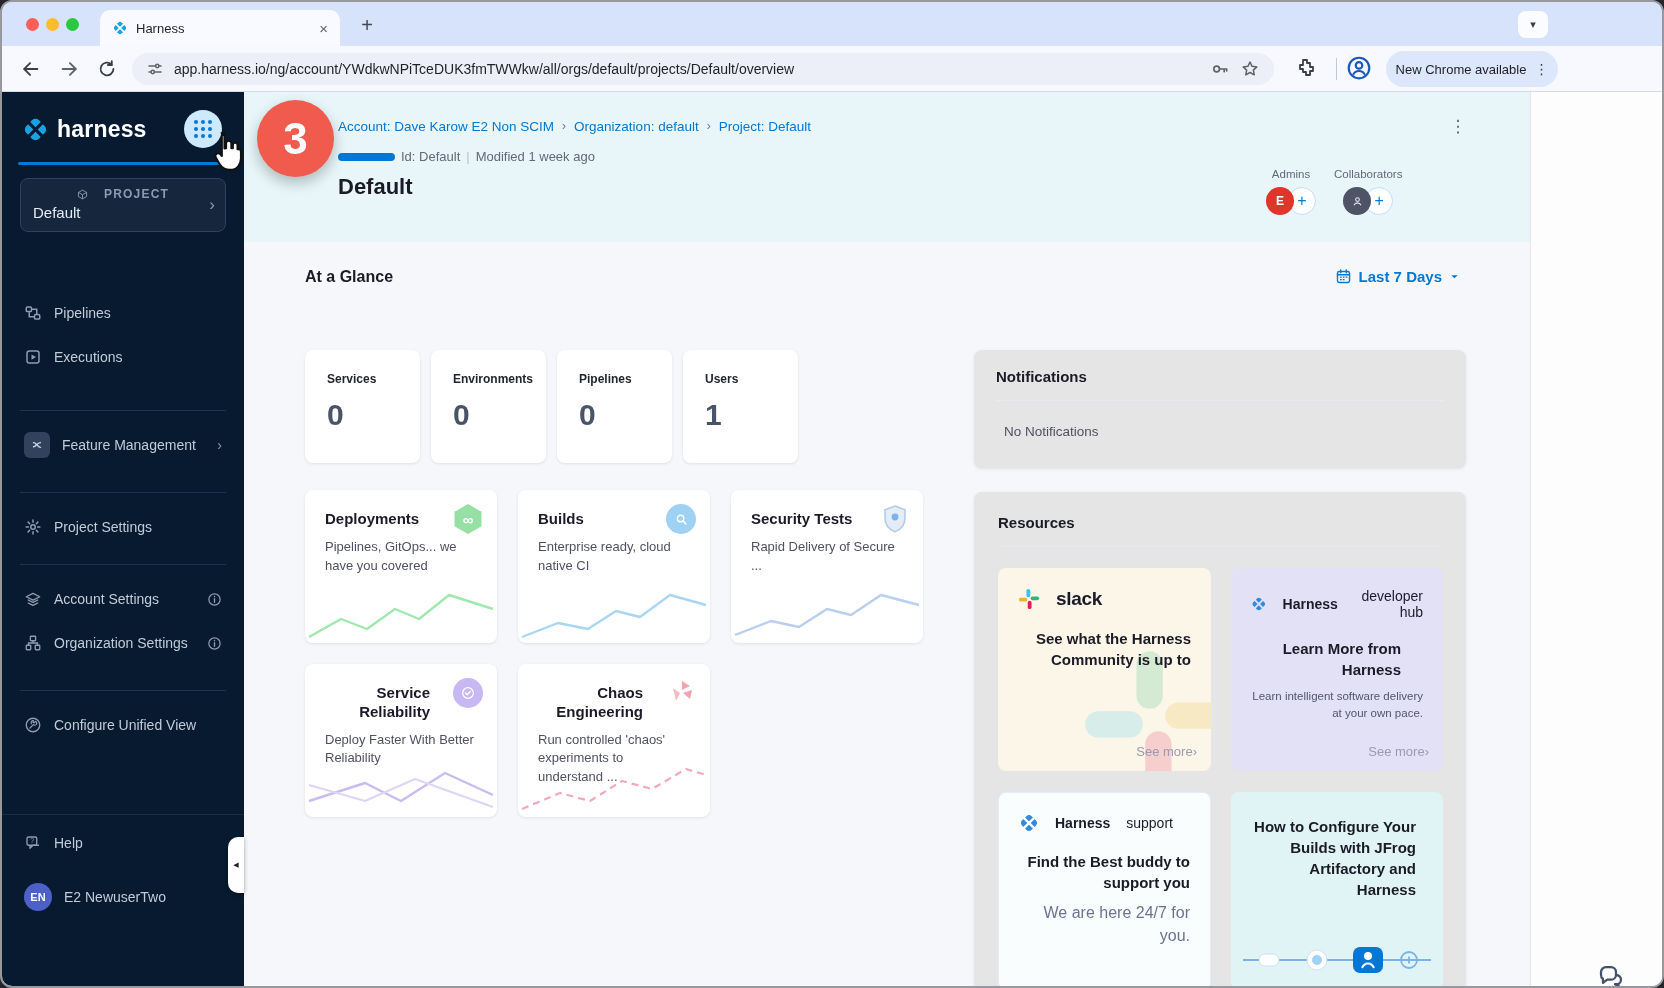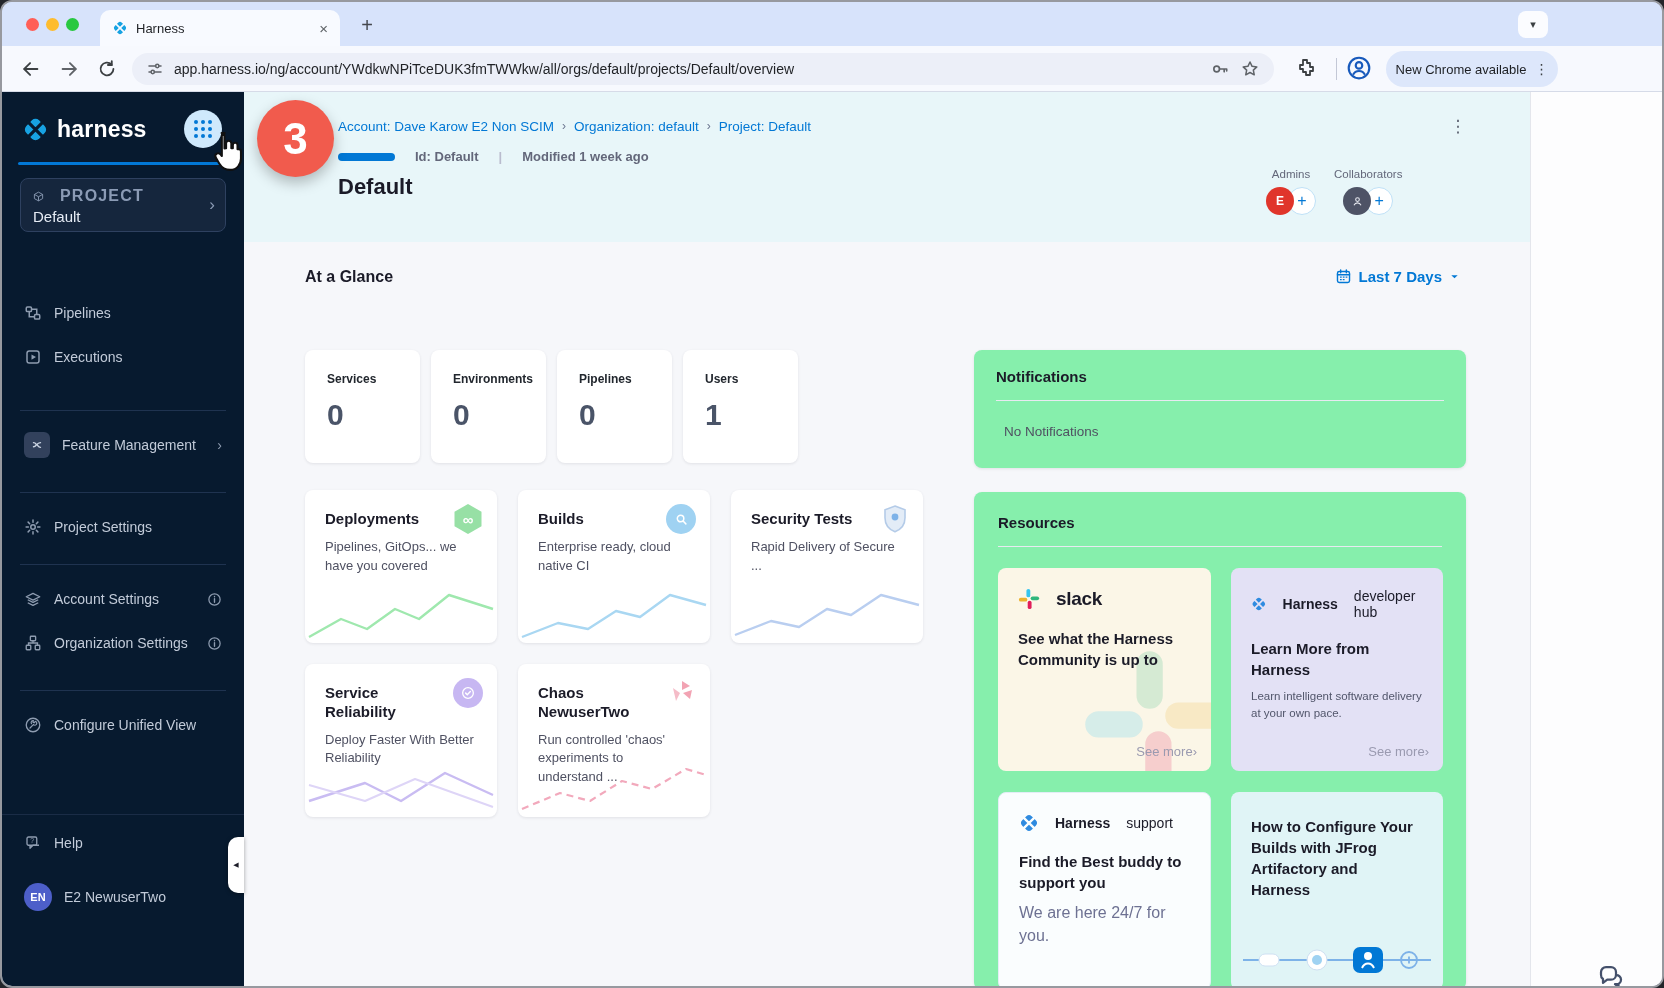--- a/index.html
+++ b/index.html
@@ -39,21 +39,21 @@
   .brand-row { position:absolute; left:20px; top:24px; display:flex; align-items:center; gap:8px; }
   .brand-name { font-size:23px; font-weight:700; color:#ffffff; letter-spacing:.2px; }
   .grid-btn { position:absolute; right:22px; top:18px; width:38px; height:38px; border-radius:50%; background:#cfe9fc;
               display:flex; align-items:center; justify-content:center; }
   .grid-dots { display:grid; grid-template-columns:repeat(3,4px); grid-gap:3px; }
   .grid-dots span { width:4px; height:4px; border-radius:50%; background:#0278d5; }
   .brand-rule { position:absolute; left:16px; right:14px; top:70px; height:3px; background:#0278d5; border-radius:2px; }
 
   .project-card { position:absolute; left:18px; right:18px; top:86px; height:54px; background:#15263d;
                   border:1px solid #2e4160; border-radius:8px; padding:8px 12px; }
-  .project-kicker { display:flex; align-items:center; gap:16px; font-size:16px; letter-spacing:1.2px; color:#8b9bb5; font-weight:700; }
+  .project-kicker { display:flex; align-items:center; gap:16px; font-size:12px; letter-spacing:1.2px; color:#8b9bb5; font-weight:700;justify-content:center; }
   .project-value { margin-top:3px; font-size:15px; color:#e6ecf5; }
   .project-chev { position:absolute; right:10px; top:16px; font-size:17px; color:#8b9bb5; }
 
   .side-item { position:absolute; left:12px; right:12px; height:38px; display:flex; align-items:center; gap:12px;
                padding:0 10px; font-size:14px; color:#c2cbd9; border-radius:8px; }
   .side-item svg { flex:0 0 auto; }
   .side-item.active { background:#12304d; color:#00ade4; font-weight:600; }
   .side-div { position:absolute; left:18px; right:18px; height:1px; background:#1f3350; }
   .side-info { margin-left:auto; color:#8e9cb0; }
   .fm-badge { width:26px; height:26px; border-radius:6px; background:#32415c; display:flex; align-items:center; justify-content:center; }
@@ -65,21 +65,21 @@
                      display:flex; align-items:center; justify-content:center; font-size:7px; color:#1c1c28; }
 
   
   .main { position:absolute; left:242px; top:0; width:1286px; bottom:0; }
   .gutter { position:absolute; left:1528px; top:0; width:136px; bottom:0; background:#fdfdfe; border-left:1px solid #e4e6ec; }
 
   .banner { position:absolute; left:0; top:0; right:0; height:150px; background:#e8f6f9; }
   .breadcrumb { position:absolute; left:94px; top:27px; font-size:13.5px; display:flex; gap:8px; }
   .breadcrumb a { color:#0278d5; text-decoration:none; }
   .crumb-sep { color:#6d7791; font-size:12px; }
-  .id-row { position:absolute; left:94px; top:57px; display:flex; align-items:center; gap:20px; font-size:13px; color:#63677a;font-weight:bold; }
+  .id-row { position:absolute; left:94px; top:57px; display:flex; align-items:center; gap:6px; font-size:13px; color:#63677a; }
   .id-bar { width:57px; height:8px; border-radius:4px; background:#0278d5; }
   .id-vsep { color:#b9bcce; }
   .proj-title { position:absolute; left:94px; top:82px; font-size:22px; font-weight:700; color:#1b1b28; }
   .banner-kebab { position:absolute; left:1205px; top:24px; width:18px; height:20px; color:#5c6270; font-size:17px; text-align:center; }
   .people-group { position:absolute; top:76px; display:flex; flex-direction:column; align-items:center; gap:7px; }
   .pg-admins { left:1022px; } .pg-collabs { left:1090px; }
   .people-label { font-size:11.5px; color:#63677a; }
   .avatar-pair { display:flex; }
   .avatar { width:28px; height:28px; border-radius:50%; display:flex; align-items:center; justify-content:center;
             font-size:12px; font-weight:700; color:#fff; }
@@ -96,27 +96,27 @@
                box-shadow:0 1px 3px rgba(40,41,61,.10); padding:22px 0 0 22px; }
   .stat-label { font-size:12px; font-weight:600; color:#22272e; }
   .stat-value { margin-top:12px; font-size:30px; font-weight:600; color:#4a5468; }
 
   .module-card { position:absolute; width:192px; height:153px; background:#fff; border-radius:8px;
                  box-shadow:0 1px 3px rgba(40,41,61,.10); padding:20px; overflow:hidden; }
   .module-card .m-title { font-size:15px; font-weight:700; color:#1b1b28; line-height:1.25; position:relative; z-index:2; }
   .module-card .m-desc { margin-top:9px; font-size:13px; color:#4f5162; line-height:1.45; position:relative; z-index:2; }
   .m-badge { position:absolute; top:14px; right:14px; z-index:3; }
   .m-spark { position:absolute; left:0; right:0; bottom:0; height:62px; z-index:1; }
-  .narrow-title { max-width:105px; }
+  .narrow-title { max-width:105px;text-align:right; }
   .hexagon { width:30px; height:30px; background:#97e0a5; display:flex; align-items:center; justify-content:center;
              color:#fff; font-size:15px; font-weight:700;
              clip-path:polygon(50% 0,95% 26%,95% 74%,50% 100%,5% 74%,5% 26%); }
   .circle-badge { width:30px; height:30px; border-radius:50%; display:flex; align-items:center; justify-content:center; }
 
-  .panel { position:absolute; background:#86efac; border-radius:8px; box-shadow:0 1px 3px rgba(40,41,61,.10); }
+  .panel { position:absolute; background:#e5e5e5; border-radius:8px; box-shadow:0 1px 3px rgba(40,41,61,.10);text-align:right; }
   .panel-title { font-size:15px; font-weight:700; color:#1b1b28; }
   .panel-div { height:1px; background:#e8eaf1; }
 
   .notif-panel { left:730px; top:108px; width:492px; height:118px; }
   .notif-panel .panel-title { position:absolute; left:22px; top:18px; }
   .notif-panel .panel-div { position:absolute; left:22px; right:22px; top:50px; }
   .notif-empty { position:absolute; left:30px; top:74px; font-size:13.5px; color:#4f5162; }
 
   .res-panel { left:730px; top:250px; width:492px; height:498px; overflow:hidden; }
   .res-panel .panel-title { position:absolute; left:24px; top:22px; }
@@ -461,21 +461,21 @@
           </svg>
         </div>
         <div class="module-card" style="left:274px; top:422px">
           <span class="m-badge">
             <svg width="28" height="28" viewBox="0 0 28 28">
               <path d="M14 3l8 5-8 4z" fill="#f2a3b3"></path>
               <path d="M24 12l-2 9-7-6z" fill="#f2a3b3"></path>
               <path d="M5 10l7 5-4 8z" fill="#f5bcc8"></path>
             </svg>
           </span>
-          <div class="m-title narrow-title">Chaos NewuserTwo</div>
+          <div class="m-title narrow-title">Chaos Engineering</div>
           <div class="m-desc">Run controlled 'chaos' experiments to understand ...</div>
           <svg class="m-spark" viewBox="0 0 192 62" preserveAspectRatio="none">
             <polyline points="4,54 42,38 72,46 104,26 134,34 168,14 188,20" fill="none" stroke="#f2a9bc" stroke-width="2.2" stroke-dasharray="7 5" stroke-linejoin="round"></polyline>
           </svg>
         </div>
 
         <div class="panel notif-panel">
           <div class="panel-title">Notifications</div>
           <div class="panel-div"></div>
           <div class="notif-empty">No Notifications</div>

